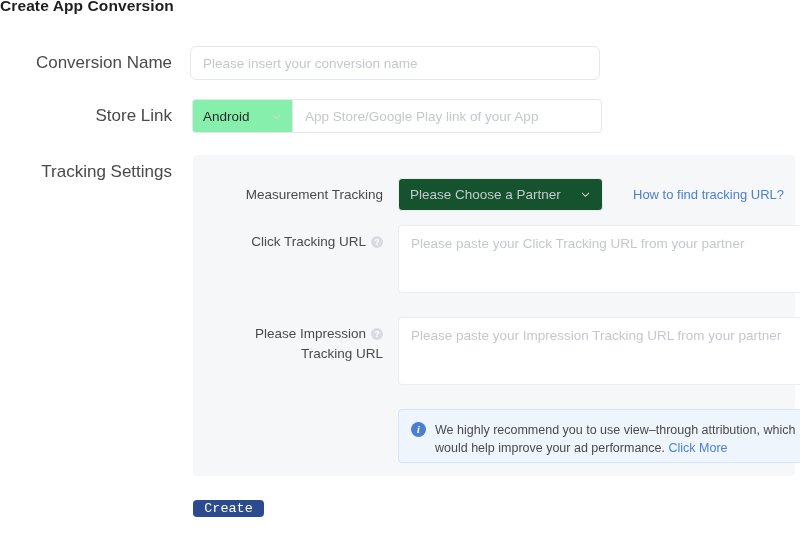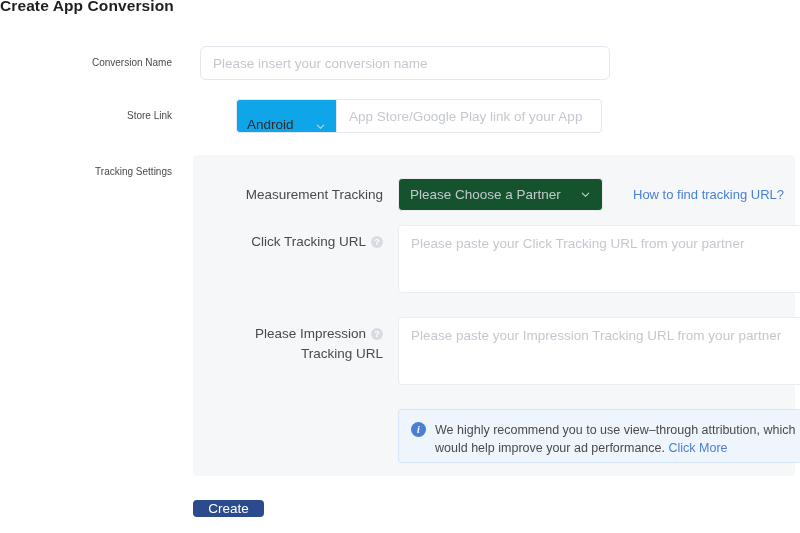--- a/index.html
+++ b/index.html
@@ -31,31 +31,31 @@
 
   
   .form-row {
     position: absolute;
     display: flex;
     align-items: flex-start;
   }
   .field-label {
     width: 172px;
     text-align: right;
-    font-size: 10px;
+    font-size: 17px;
     color: #4a4a4a;
     line-height: 18px;
     padding-top: 8px;
     white-space: nowrap;
   }
 
   
   #row-conversion-name { left: 0px; top: 46px; }
   .text-input {
-    margin-left: 28px;
+    margin-left: 18px;
     width: 410px;
     height: 34px;
     border: 1px solid #e4e7ed;
     border-radius: 6px;
     background: #ffffff;
     font-family: "Liberation Sans", sans-serif;
     font-size: 13.5px;
     color: #333333;
     padding: 0 12px;
     outline: none;
@@ -69,26 +69,25 @@
     display: flex;
     align-items: stretch;
     width: 410px;
     height: 34px;
   }
   .platform-select {
     width: 100px;
     border: 1px solid #e4e7ed;
     border-right: none;
     border-radius: 4px 0 0 4px;
-    background: #0ea5e9;
-    display: flex;
-    align-items: flex-end;
+    background: #86efac;
+    display: flex;
+    align-items: center;
     padding: 0 10px;
     position: relative;
-    margin-left: 44px;
   }
   .platform-select .value {
     font-size: 13.5px;
     color: #2b2b2b;
     flex: 1;
   }
   .store-url-input {
     flex: 1;
     border: 1px solid #e4e7ed;
     border-radius: 0 4px 4px 0;
@@ -249,21 +248,21 @@
   .create-button {
     position: absolute;
     left: 193px;
     top: 500px;
     width: 71px;
     height: 17px;
     background: #2c4b8e;
     border: none;
     border-radius: 4px;
     color: #ffffff;
-    font-family: Liberation Sans, sans-serif;
+    font-family: Liberation Mono, monospace;
     font-size: 13.5px;
     cursor: pointer;
     padding: 0;
   }
 </style>
 </head>
 <body>
 
 <div class="page-title">Create App Conversion</div>
 

